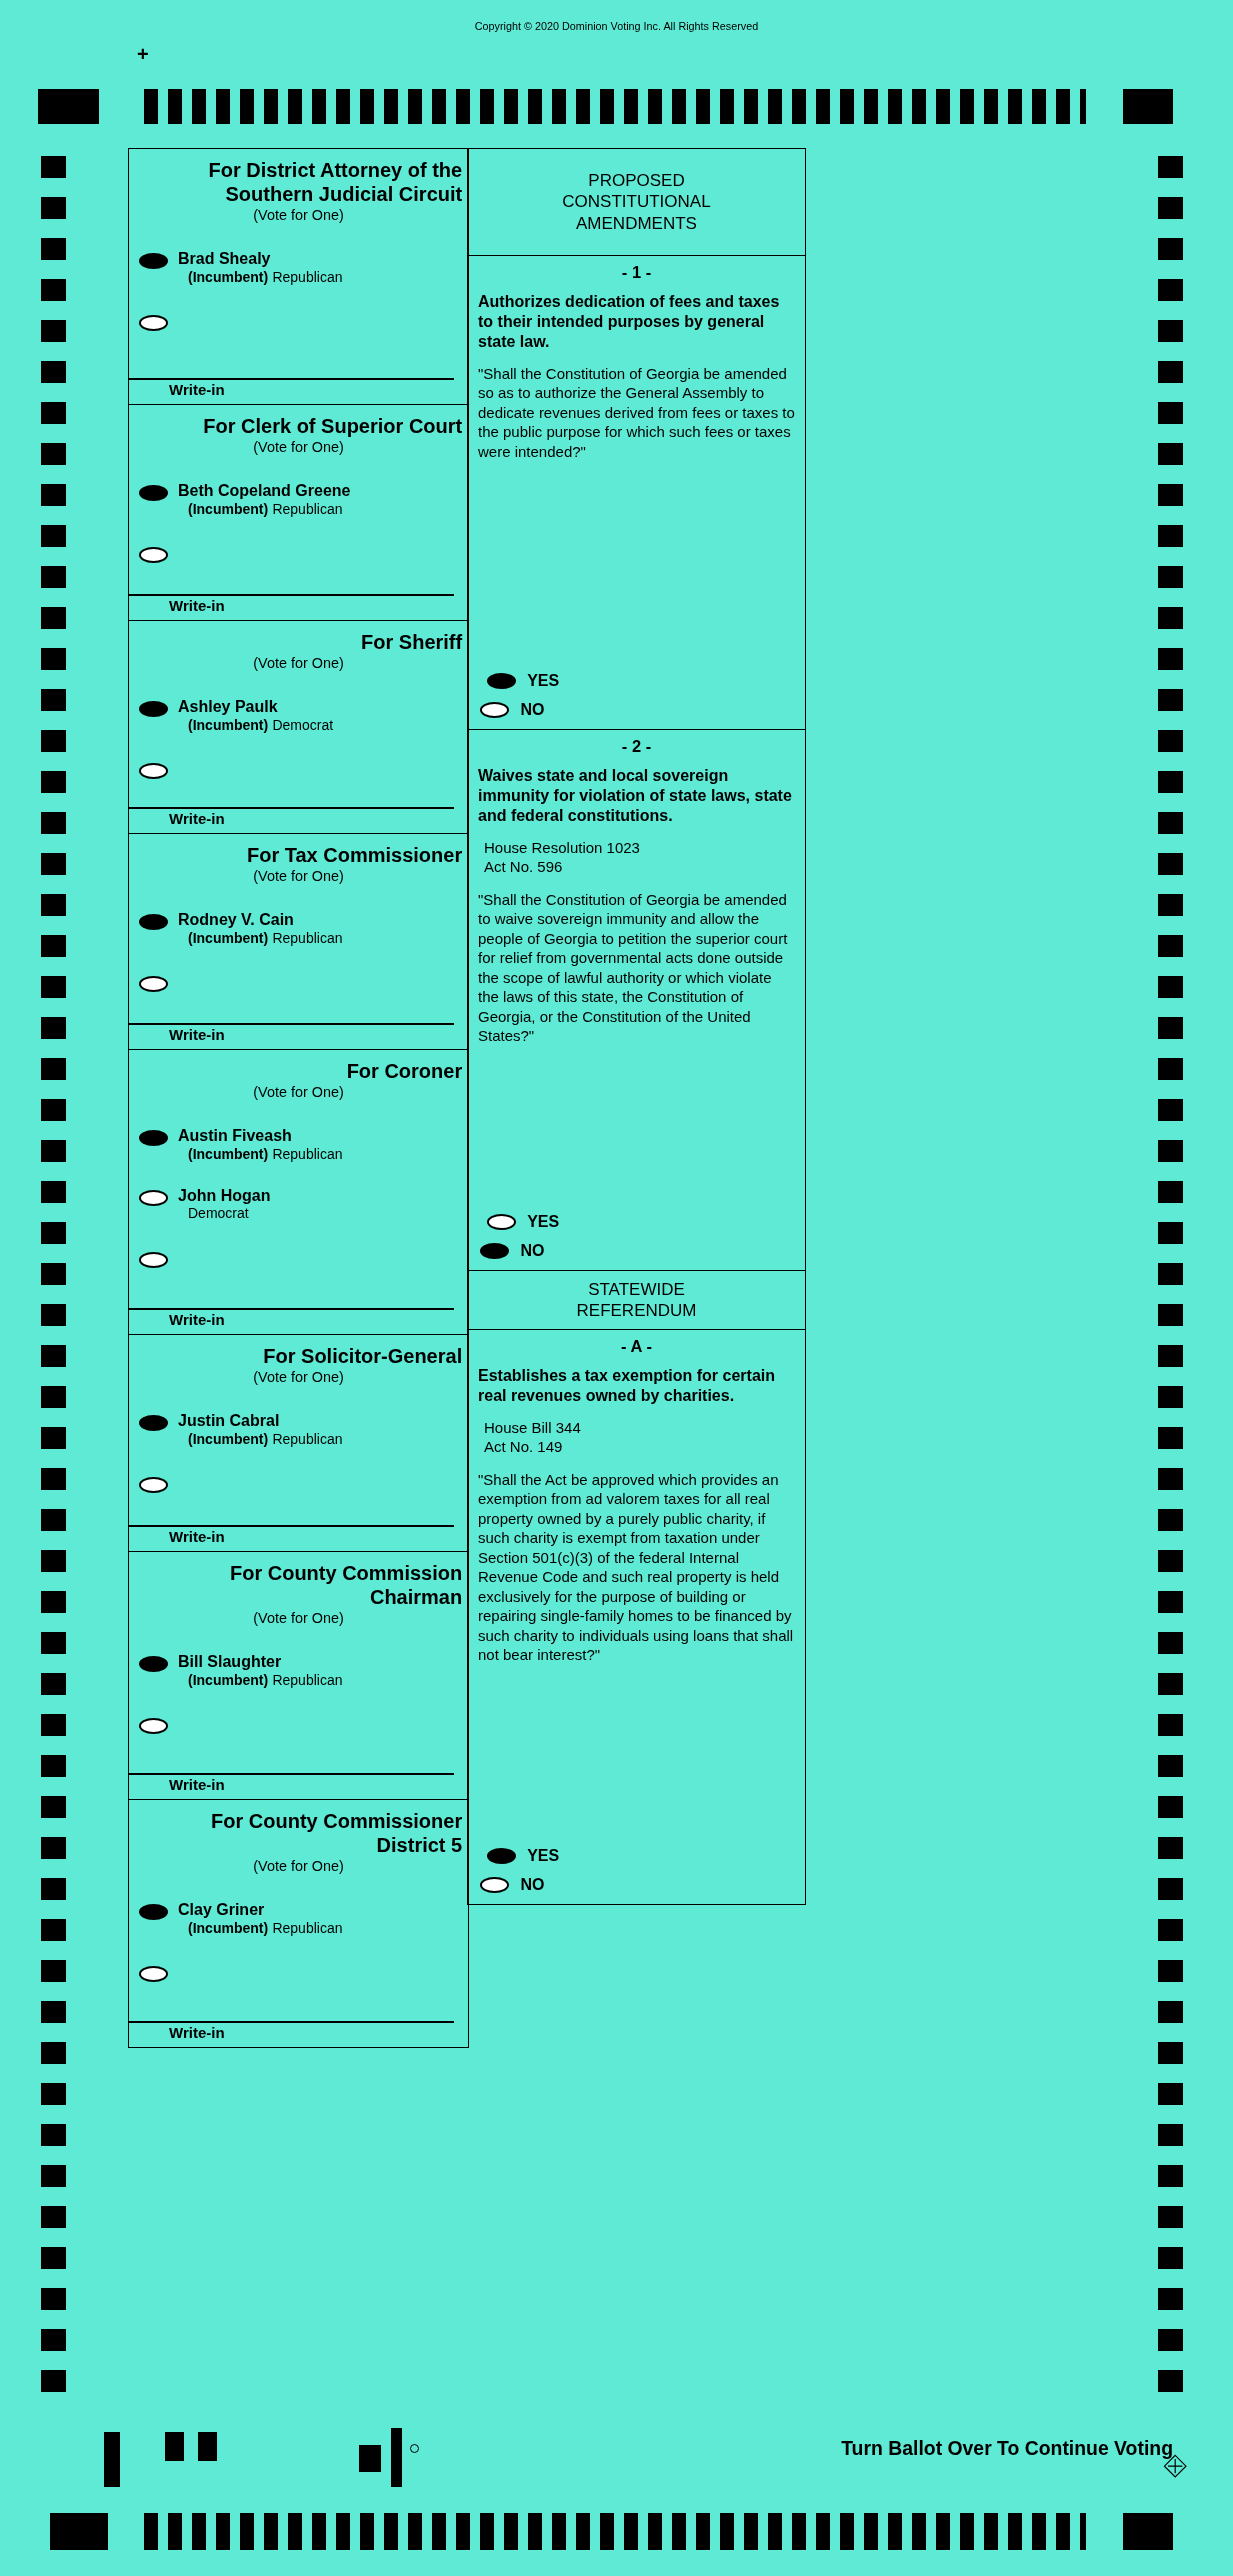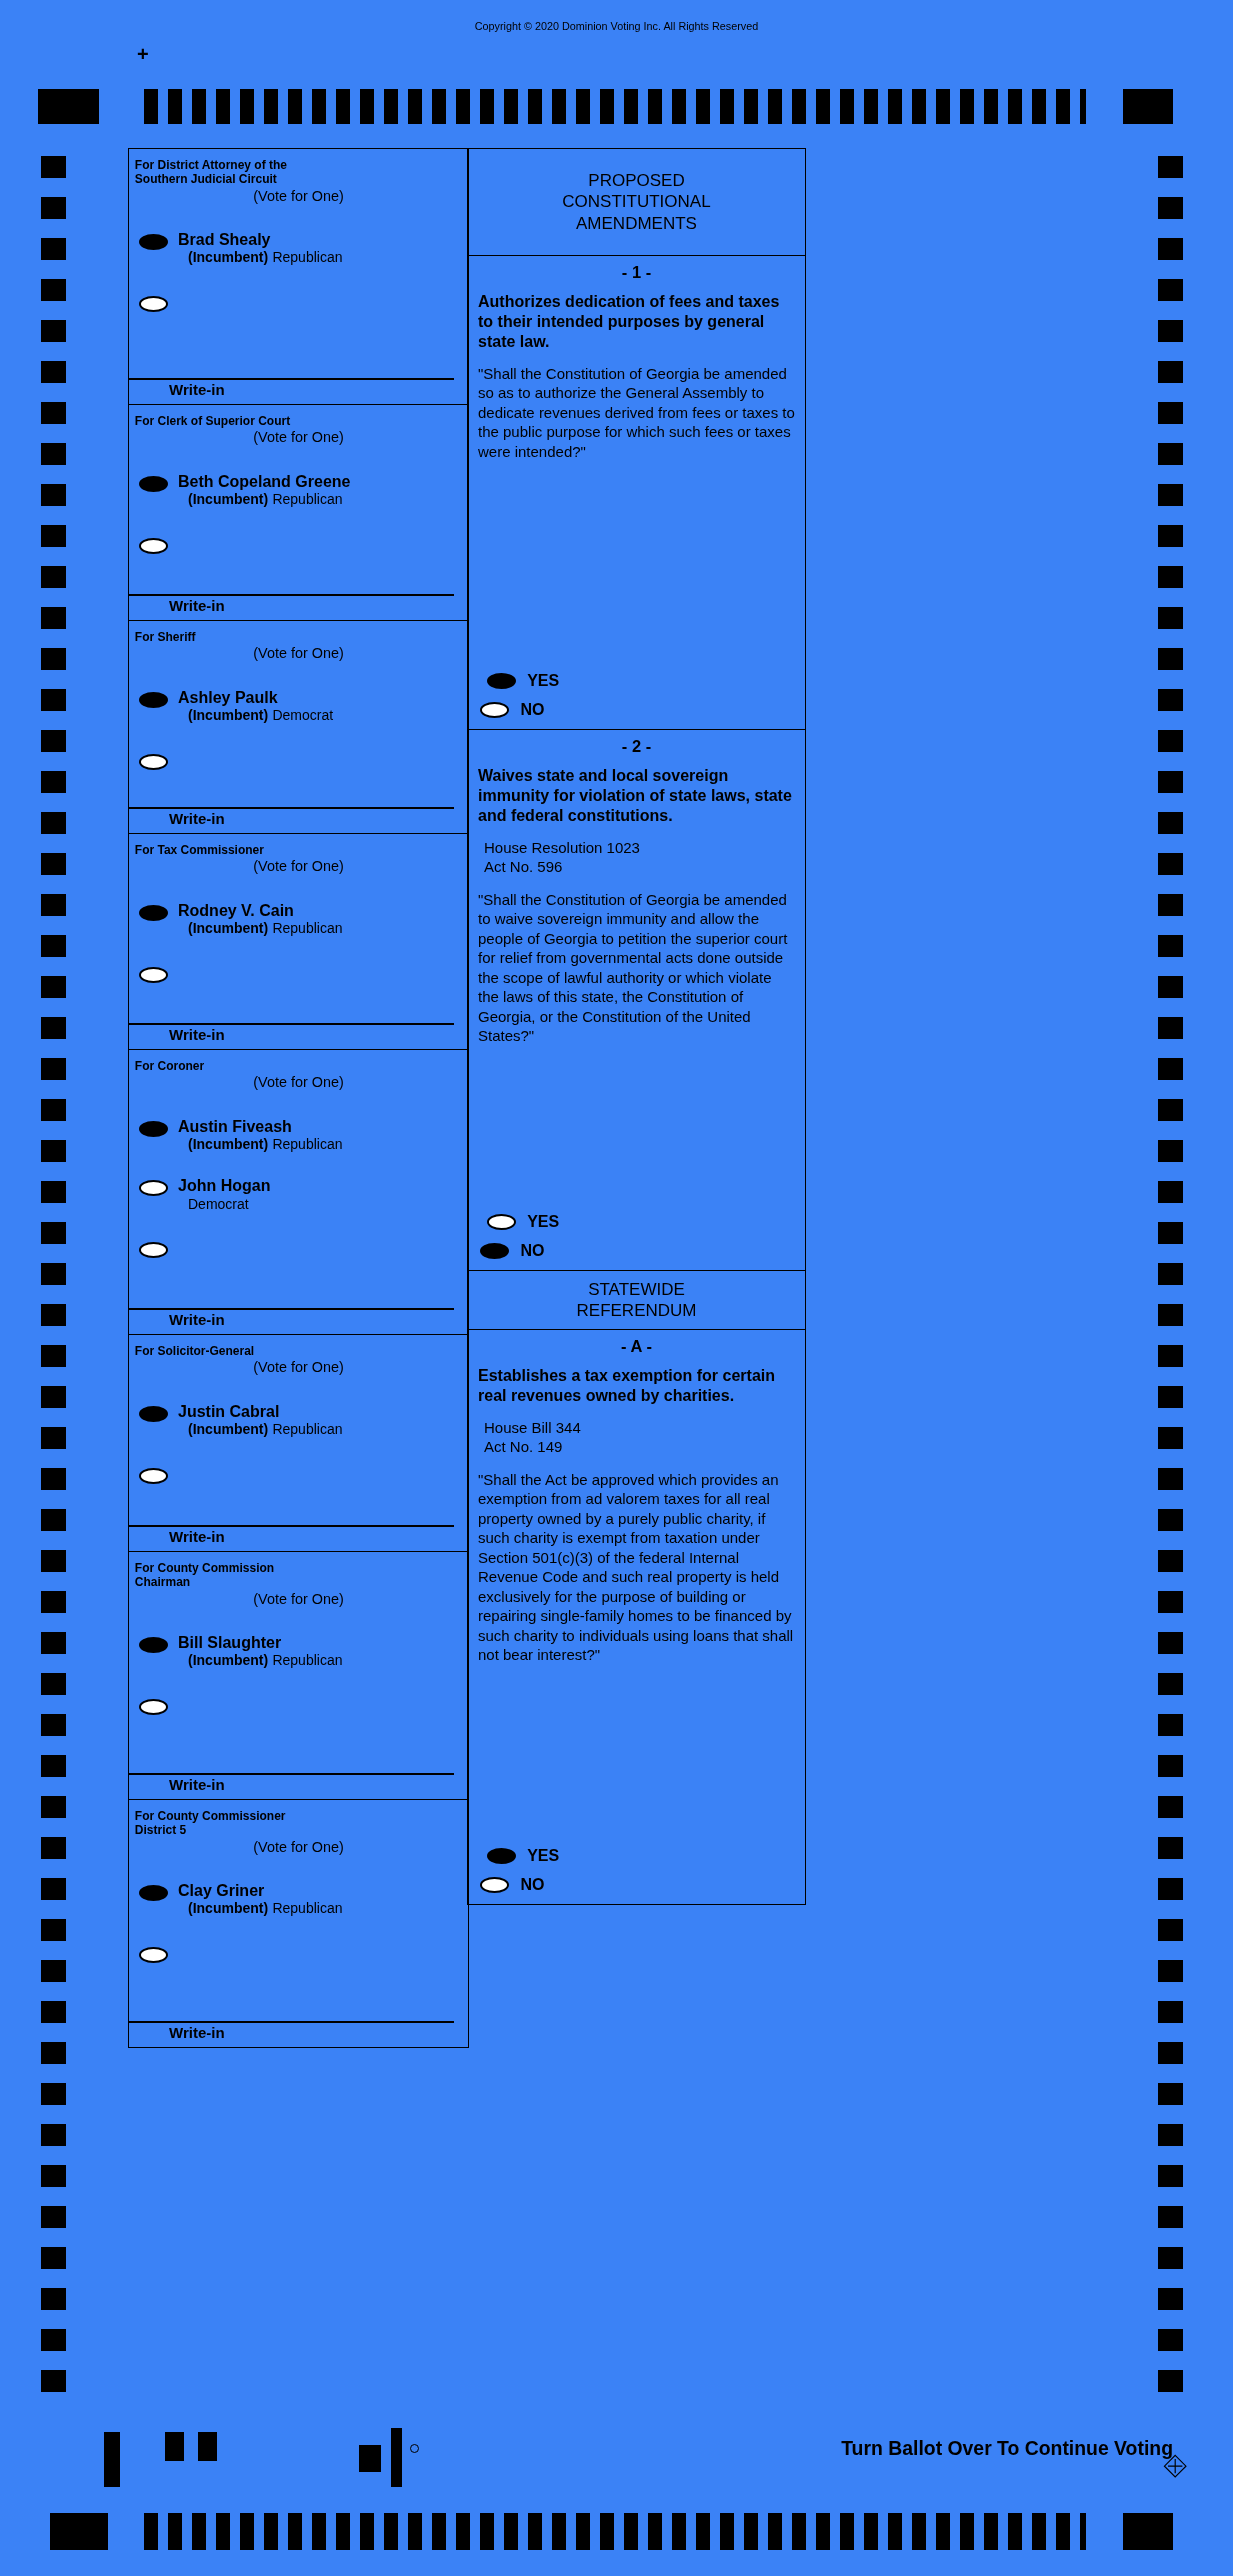--- a/index.html
+++ b/index.html
@@ -1,20 +1,20 @@
 <!DOCTYPE html>
 <html style="font-size:11.5px"><head>
 <meta charset="utf-8">
 <style>
   * { box-sizing: border-box; margin: 0; padding: 0; }
   html, body { background: #e8e8e8; }
   .page {
     position: relative;
     width: 1233px; height: 2576px;
-    background: #3b82f6;
+    background: #5eead4;
     font-family: "Liberation Sans", sans-serif;
     color: #000;
     overflow: hidden;
     margin: 0 auto;
   }
   .prelines { white-space: pre-line; }
 
   
   .copyright { position:absolute; top:20px; left:0; width:1233px; text-align:center; font-size:10.8px; }
   .plus-mark { position:absolute; top:43px; left:137px; font-size:20px; font-weight:bold; }
@@ -47,21 +47,21 @@
 
   
   .left-col { position:absolute; left:128px; top:148px; width:341px; border:1.4px solid #000; }
   .right-col { position:absolute; left:467px; top:148px; width:339px; border:1.4px solid #000; }
 
   section { border-bottom:1.4px solid #000; display:flex; flex-direction:column; }
   section:last-child { border-bottom:none; }
   .spacer { flex:1 1 auto; }
 
   
-  .c-title { font-weight:bold; font-size:12px; text-align:left; line-height:1.2; padding:8.6px 5.8px 1.4px; }
+  .c-title { font-weight:bold; font-size:20px; text-align:right; line-height:1.2; padding:8.6px 5.8px 1.4px; }
   .c-vote  { font-size:14.4px; text-align:center; padding-bottom:2.9px; }
   .cand { display:flex; align-items:flex-start; gap:10px; padding-left:10px; margin-top:24.4px; }
   .cand .bubble { margin-top:2.9px; }
   .bubble { display:inline-block; width:29px; height:16px; border:2.2px solid #000;
     border-radius:50%; background:#fff; flex:0 0 auto; }
   .bubble.filled { background:#000; }
   .ctext { display:flex; flex-direction:column; }
   .cname { font-weight:bold; font-size:16px; line-height:1.15; }
   .cdetail { font-size:14px; margin-left:10px; line-height:1.2; }
   .cdetail b { margin-right:4.3px; }

